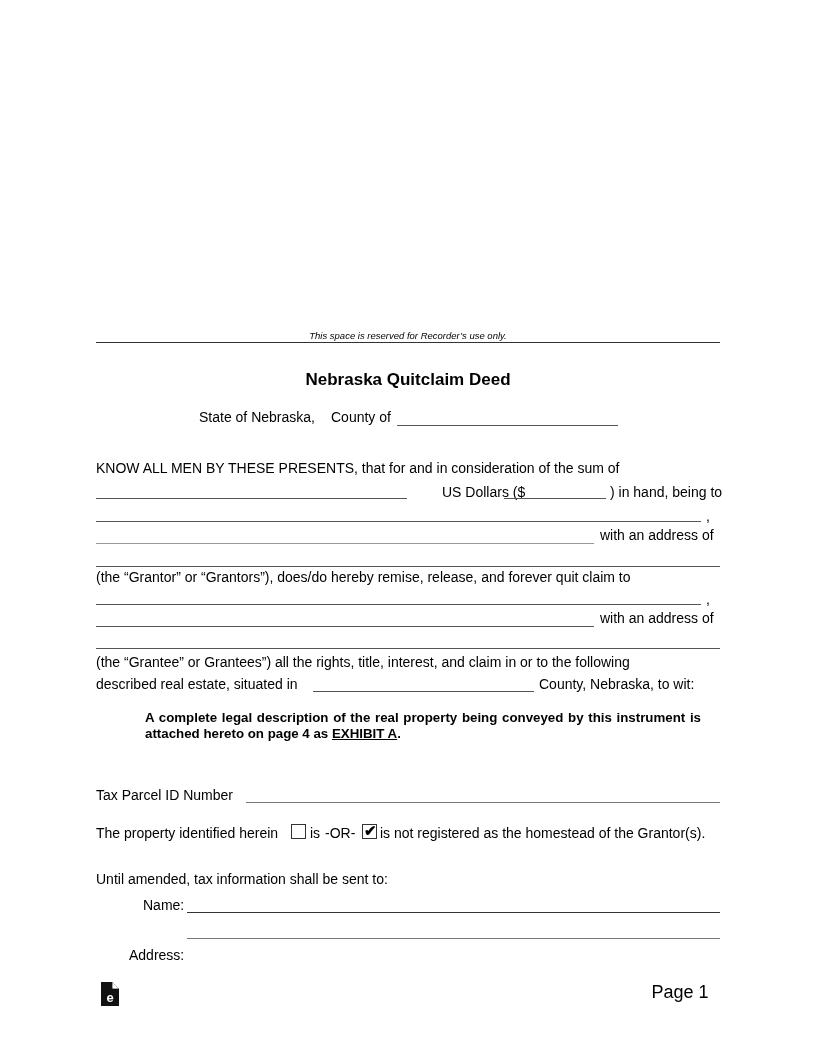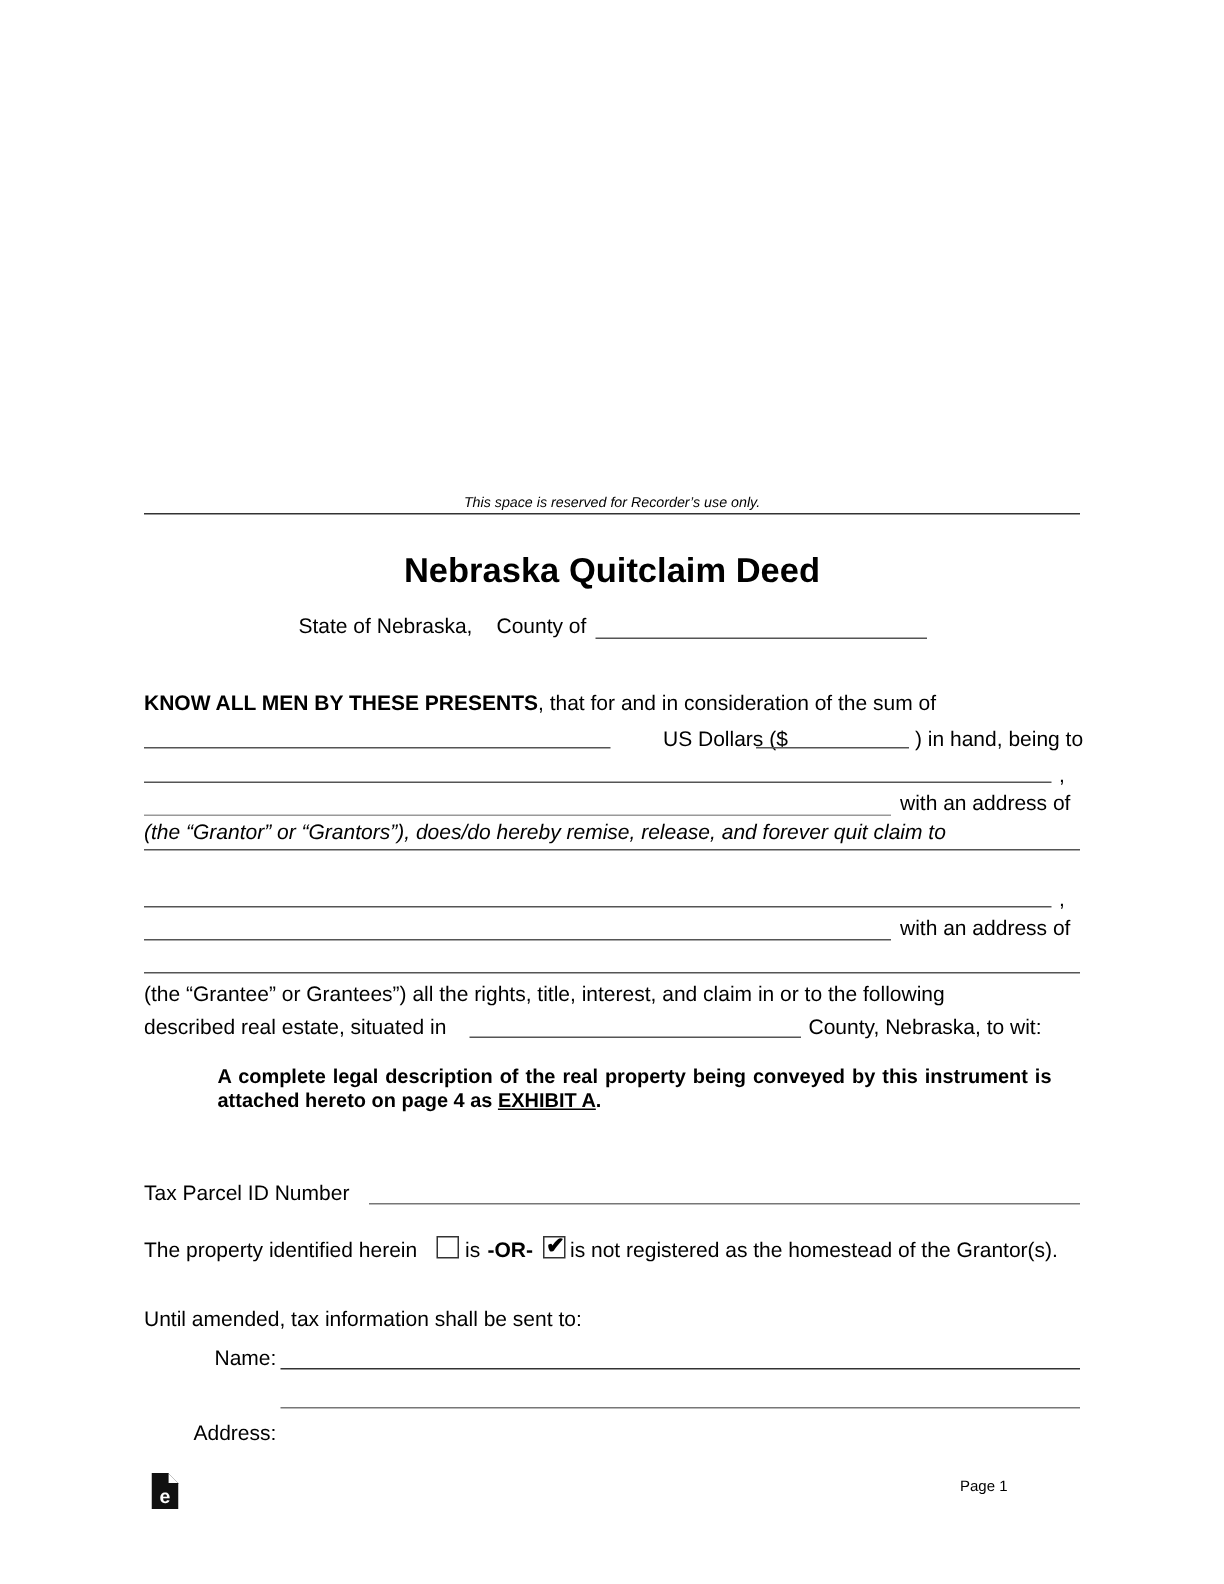--- a/index.html
+++ b/index.html
@@ -2,28 +2,28 @@
 <html><head>
 <meta charset="utf-8">
 <style>
   html, body { margin: 0; padding: 0; background: #ffffff; }
   body { width: 816px; height: 1056px; position: relative; overflow: hidden;
          font-family: "Liberation Sans", sans-serif; color: #000; font-size: 14px; }
   .line { position: absolute; height: 0; border-top: 1px solid #555; }
   .t { position: absolute; white-space: nowrap; font-size: 14px; line-height: 16px; }
   .recorder-note { left: 96px; width: 624px; top: 330px; text-align: center; font-size: 9.5px; font-style: italic; line-height: 12px; }
   .recorder-line { left: 96px; width: 624px; top: 342px; border-top: 1px solid #333; }
-  .title { left: 96px; width: 624px; top: 369px; text-align: center; font-size: 23px; font-weight: bold; line-height: 22px; }
-  .bold { font-weight: bold; }
+  .title { left: 96px; width: 624px; top: 369px; text-align: center; font-size: 17px; font-weight: bold; line-height: 22px; }
+  .bold { font-weight: normal; }
   .exhibit { position: absolute; left: 145px; top: 710px; width: 556px; font-size: 13.3px; font-weight: bold; line-height: 16px; text-align: justify; text-align-last: left; }
   .exhibit u { text-decoration: underline; }
   .checkbox { position: absolute; width: 15px; height: 15px; border: 1px solid #333; box-sizing: border-box; background: #fff; }
   .check-mark { position: absolute; left: 1px; top: -3px; font-size: 15px; font-weight: bold; line-height: 18px; }
   .logo { position: absolute; left: 101px; top: 982px; width: 18px; height: 24px; }
-  .page-num { position: absolute; left: 640px; width: 80px; top: 984px; text-align: left; font-size: 10px; line-height: 16px; }
+  .page-num { position: absolute; left: 640px; width: 80px; top: 984px; text-align: center; font-size: 18px; line-height: 16px; }
 </style>
 </head>
 <body>
 
 <div class="t recorder-note">This space is reserved for Recorder’s use only.</div>
 <div class="line recorder-line"></div>
 
 <div class="t title">Nebraska Quitclaim Deed</div>
 
 <div class="t" style="left:199px; top:409px;">State of Nebraska,</div>
@@ -37,21 +37,21 @@
 <div class="line" style="left:504px; width:102px; top:498px;"><span></span></div>
 <div class="t" style="left:610px; top:484px;">) in hand, being to</div>
 
 <div class="line" style="left:96px; width:605px; top:521px;"><span></span></div>
 <div class="t" style="left:706px; top:508px;">,</div>
 
 <div class="line" style="left:96px; width:498px; top:543px; border-top-color:#999;"></div>
 <div class="t" style="left:600px; top:527px;">with an address of</div>
 <div class="line" style="left:96px; width:624px; top:566px;"><span></span></div>
 
-<div class="t" style="left:96px; top:546px;font-style:italic;">(the “Grantor” or “Grantors”), does/do hereby remise, release, and forever quit claim to</div>
+<div class="t" style="left:96px; top:569px;">(the “Grantor” or “Grantors”), does/do hereby remise, release, and forever quit claim to</div>
 
 <div class="line" style="left:96px; width:605px; top:604px;"><span></span></div>
 <div class="t" style="left:706px; top:591px;">,</div>
 
 <div class="line" style="left:96px; width:498px; top:626px;"></div>
 <div class="t" style="left:600px; top:610px;">with an address of</div>
 <div class="line" style="left:96px; width:624px; top:648px;"><span></span></div>
 
 <div class="t" style="left:96px; top:654px;">(the “Grantee” or Grantees”) all the rights, title, interest, and claim in or to the following</div>
 

